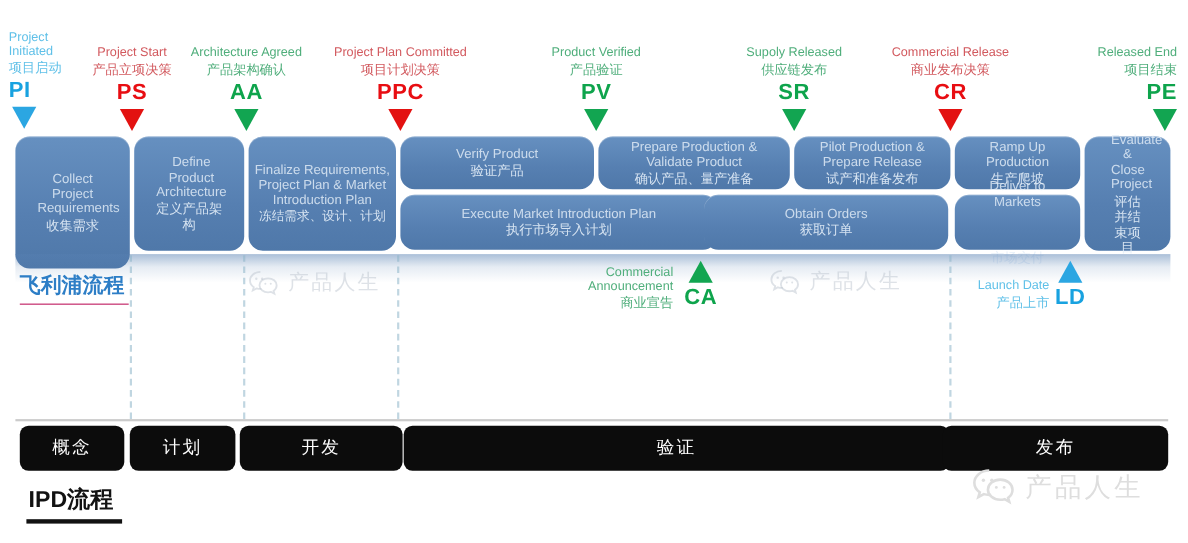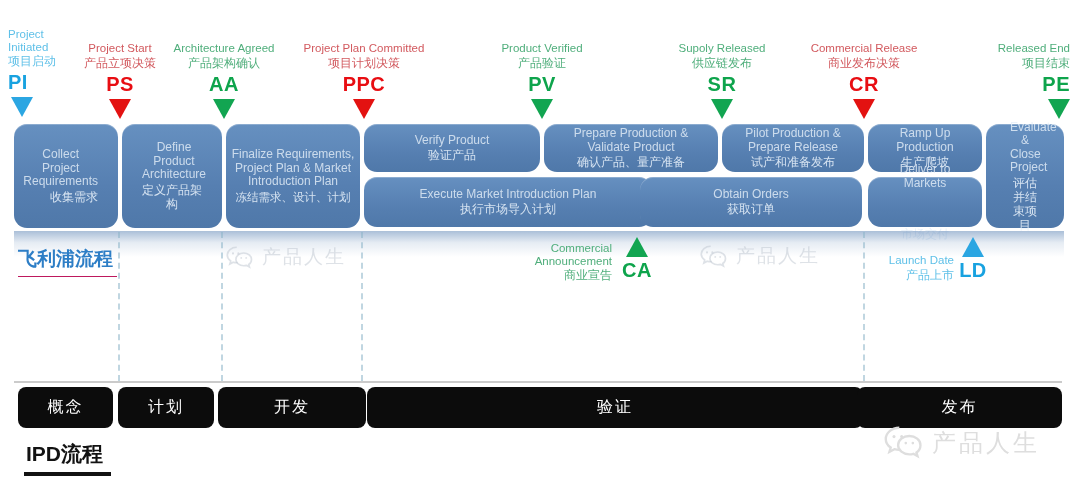--- a/index.html
+++ b/index.html
@@ -50,21 +50,21 @@
     position:absolute; border-radius:13px;
     background:linear-gradient(180deg,#6690c0 0%,#567fb1 60%,#4f78a9 100%);
     box-shadow:inset 0 1px 0 rgba(255,255,255,.25);
     color:rgba(228,238,248,.82);
     display:flex; flex-direction:column; justify-content:center;
     text-align:center; padding:4px 20px;
   }
   .pbox .ben { display:block; font-size:12px; line-height:13.5px; }
   .pbox .bzh { display:block; font-size:12px; line-height:14px; margin-top:1px; color:rgba(228,238,248,.9); }
 
-  #bx-collect  { left:14px;  top:124px; width:104px; height:104px;align-items:flex-end; }
+  #bx-collect  { left:14px;  top:124px; width:104px; height:120px; }
   #bx-define   { left:122px; top:124px; width:100px; height:104px; }
   #bx-define .ben { max-width:72px; margin:0 auto; }
   #bx-finalize { left:226px; top:124px; width:134px; height:104px; padding:4px 5px; }
   #bx-finalize .bzh { white-space:nowrap; font-size:11.5px; }
   #bx-verify   { left:364px; top:124px; width:176px; height:48px; }
   #bx-prepare  { left:544px; top:124px; width:174px; height:48px; }
   #bx-pilot    { left:722px; top:124px; width:142px; height:48px; }
   #bx-rampup   { left:868px; top:124px; width:114px; height:48px; }
   #bx-evaluate { left:986px; top:124px; width:78px;  height:104px; padding:4px 24px; }
   #bx-execute  { left:364px; top:177px; width:288px; height:50px; }

